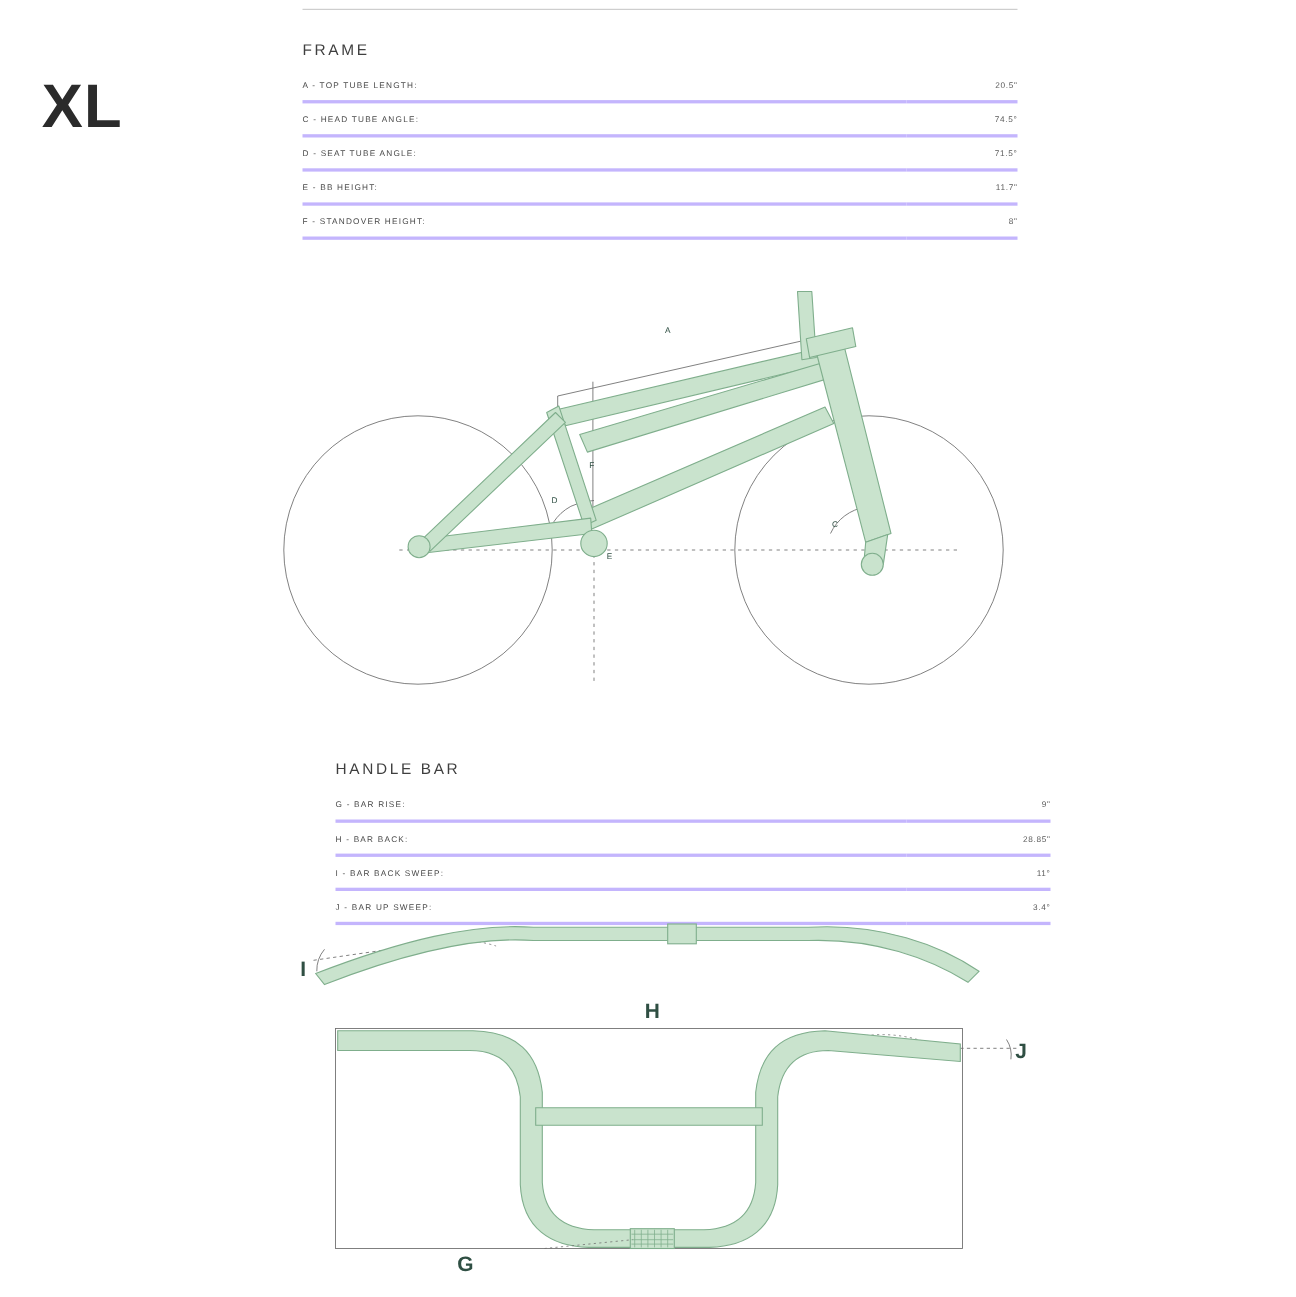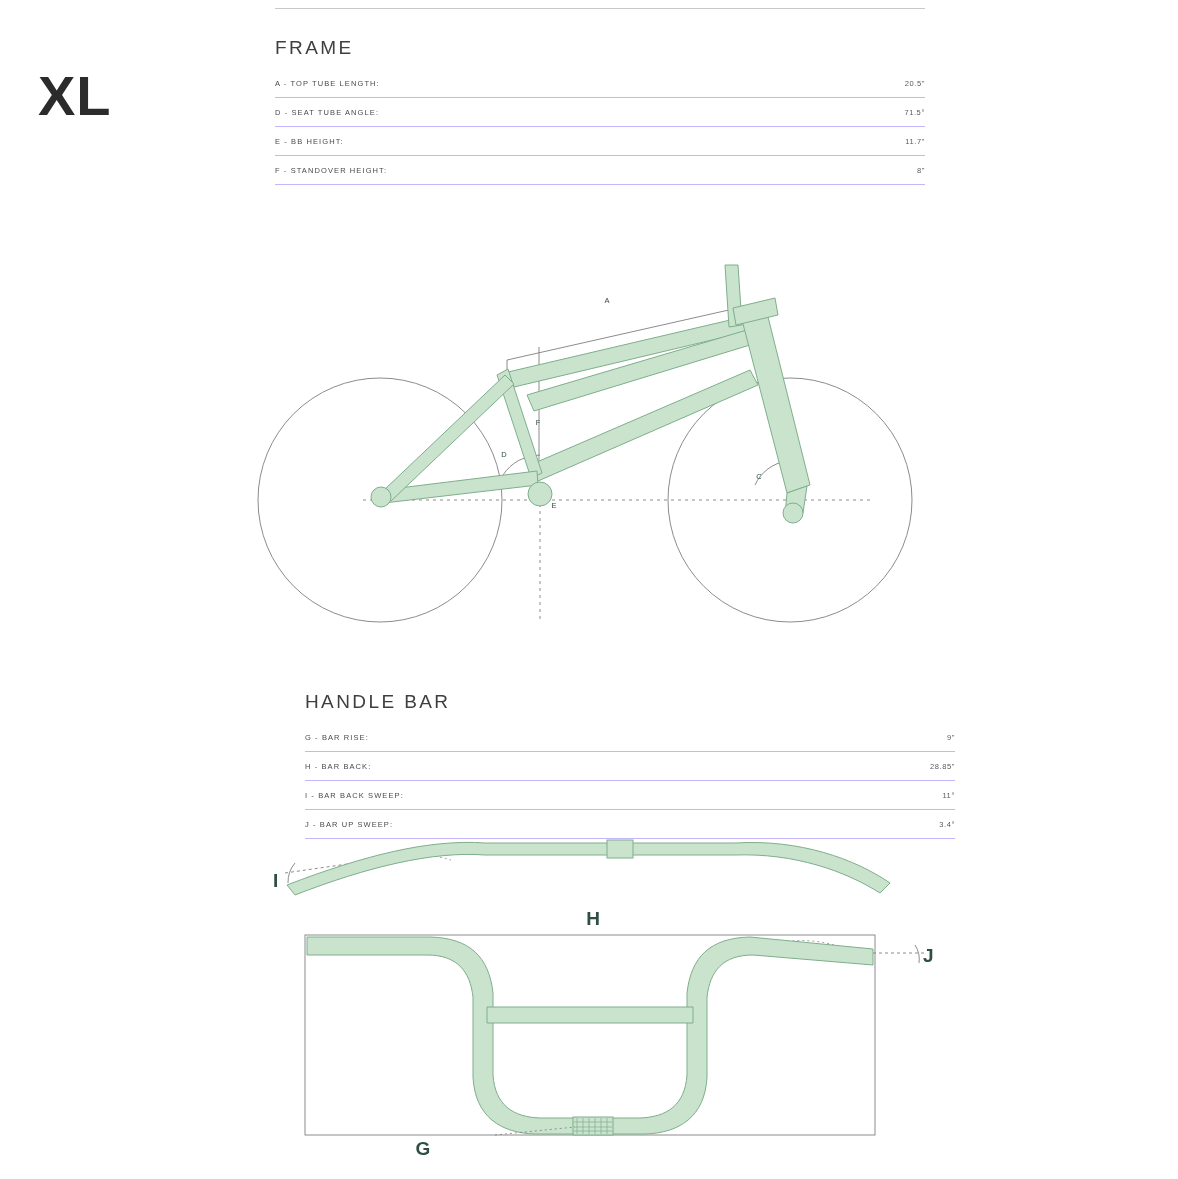--- a/index.html
+++ b/index.html
@@ -34,33 +34,33 @@
   }
   #frame-block { top: 8px; }
   #bar-block { top: 663px; margin-left: 30px; }
 
   .top-rule {
     border-top: 1px solid #c9c9c9;
     height: 0;
     margin: 0;
   }
   .block-title {
-    font-size: 19px;
+    font-size: 14px;
     letter-spacing: 2.4px;
     color: #3f3f3f;
     font-weight: normal;
     margin: 28px 0 10px 0;
     padding: 0;
   }
   .spec-table {
     width: 100%;
     border-collapse: collapse;
   }
   .spec-table tr {
-    border-bottom: 1px solid #c4b5fd;
+    border-bottom: 3px solid #c4b5fd;
   }
   .spec-table td {
     padding: 10px 0 9px 0;
     font-size: 7.5px;
     letter-spacing: 1.1px;
     color: #4a4a4a;
     vertical-align: bottom;
   }
   .spec-table td.val {
     text-align: right;
@@ -90,20 +90,24 @@
 <div class="size-badge">XL</div>
 
 <section class="spec-block" id="frame-block">
   <div class="top-rule"></div>
   <h2 class="block-title">FRAME</h2>
   <table class="spec-table">
     <tbody>
       <tr>
         <td>A - TOP TUBE LENGTH:</td>
         <td class="val">20.5"</td>
+      </tr>
+      <tr>
+        <td>C - HEAD TUBE ANGLE:</td>
+        <td class="val">74.5°</td>
       </tr>
       <tr>
         <td>D - SEAT TUBE ANGLE:</td>
         <td class="val">71.5°</td>
       </tr>
       <tr>
         <td>E - BB HEIGHT:</td>
         <td class="val">11.7"</td>
       </tr>
       <tr>

